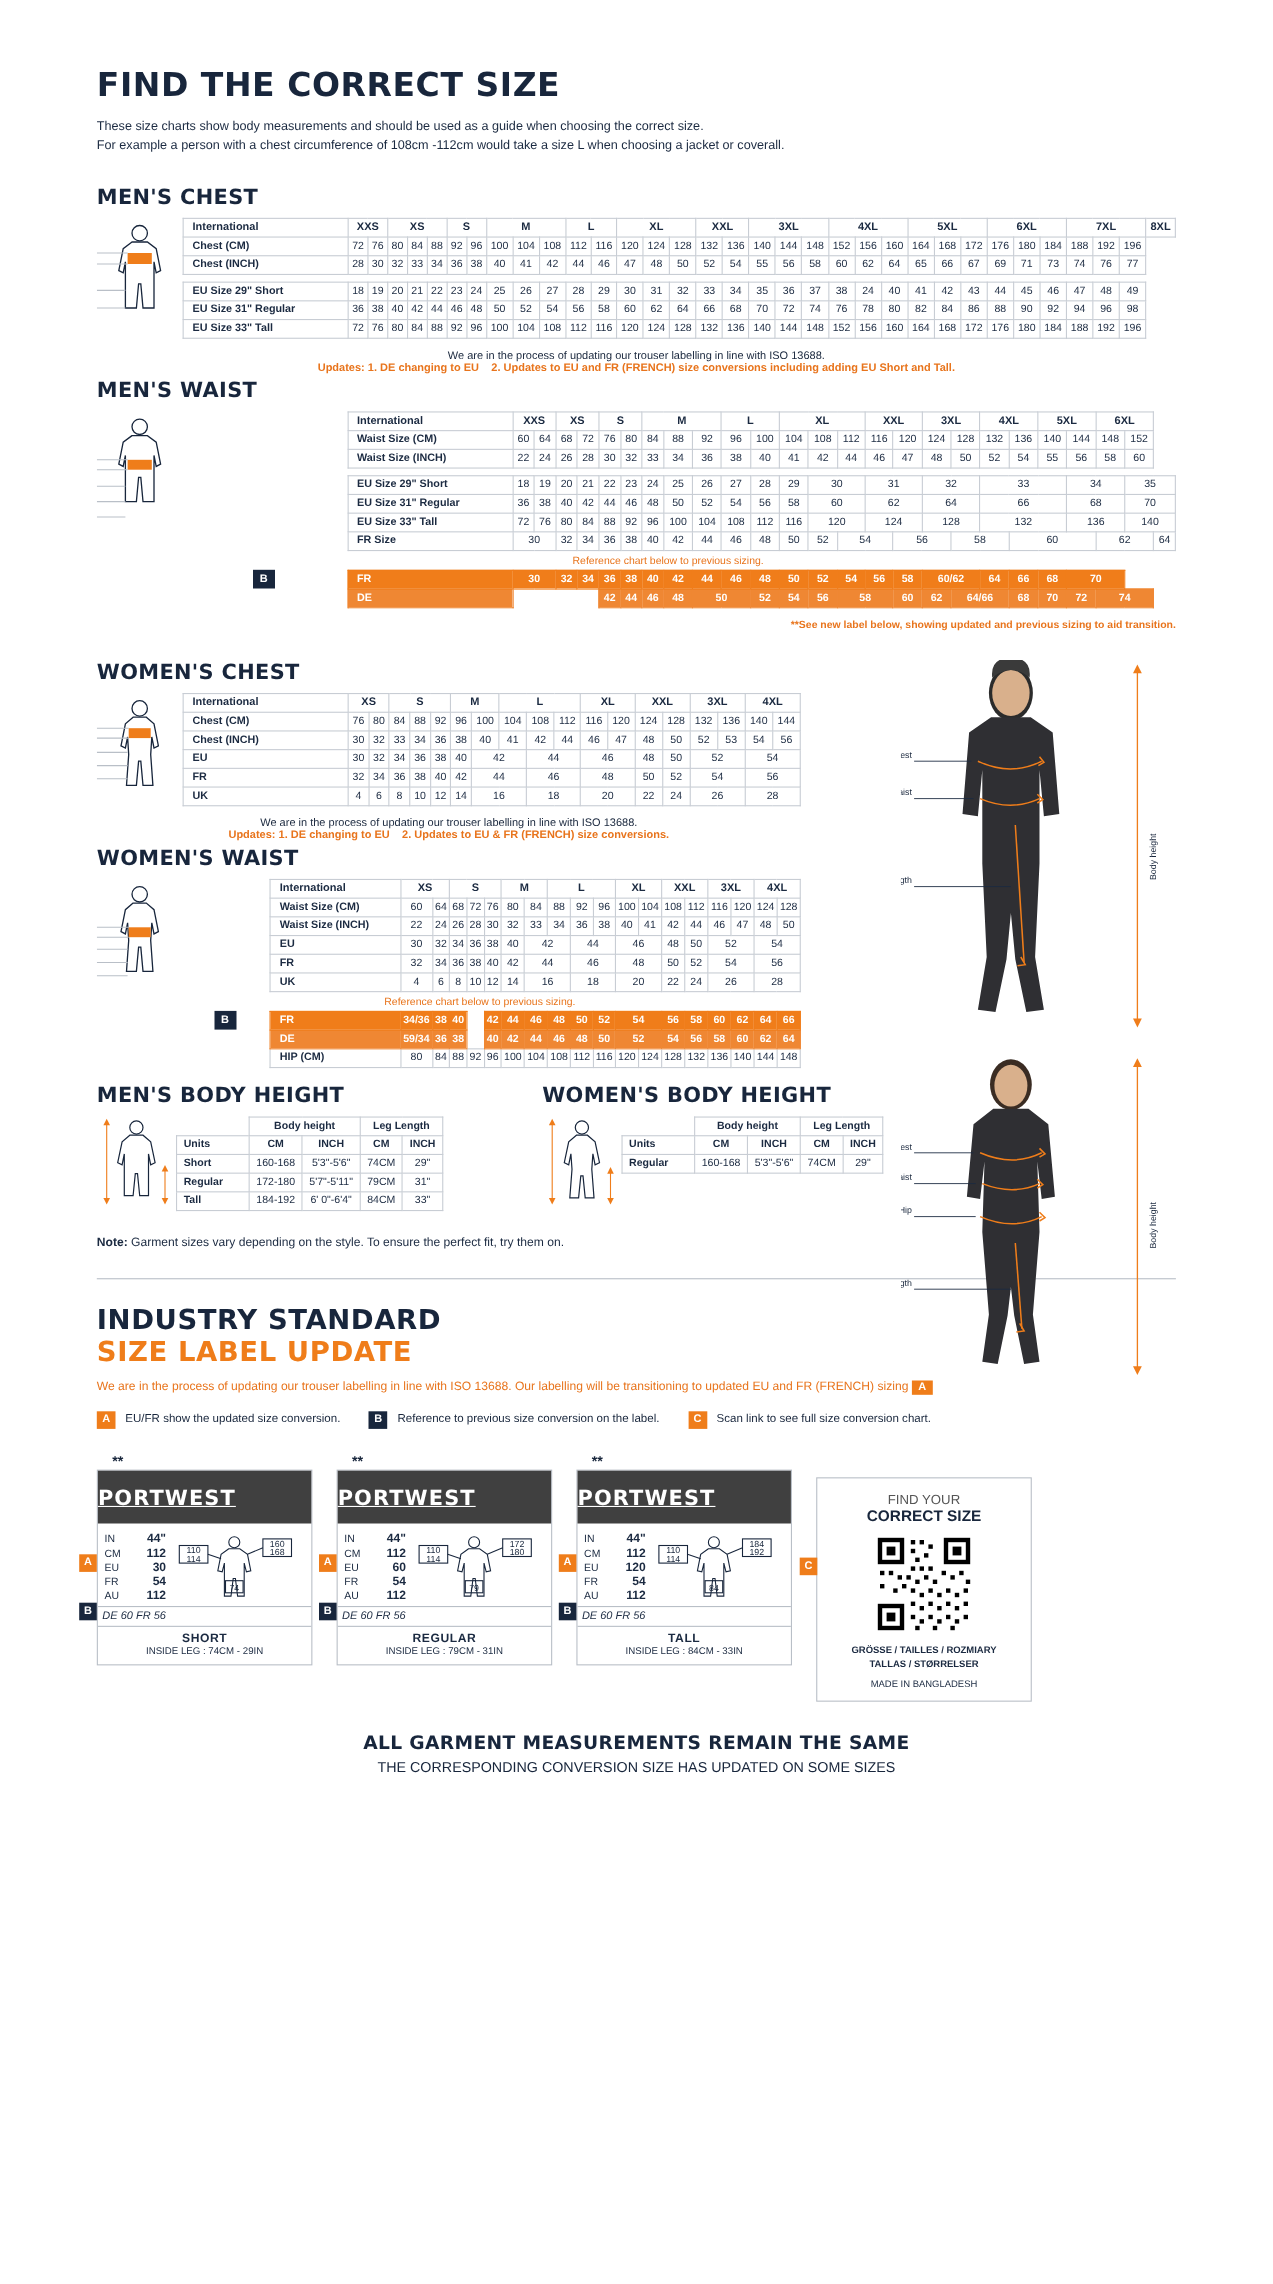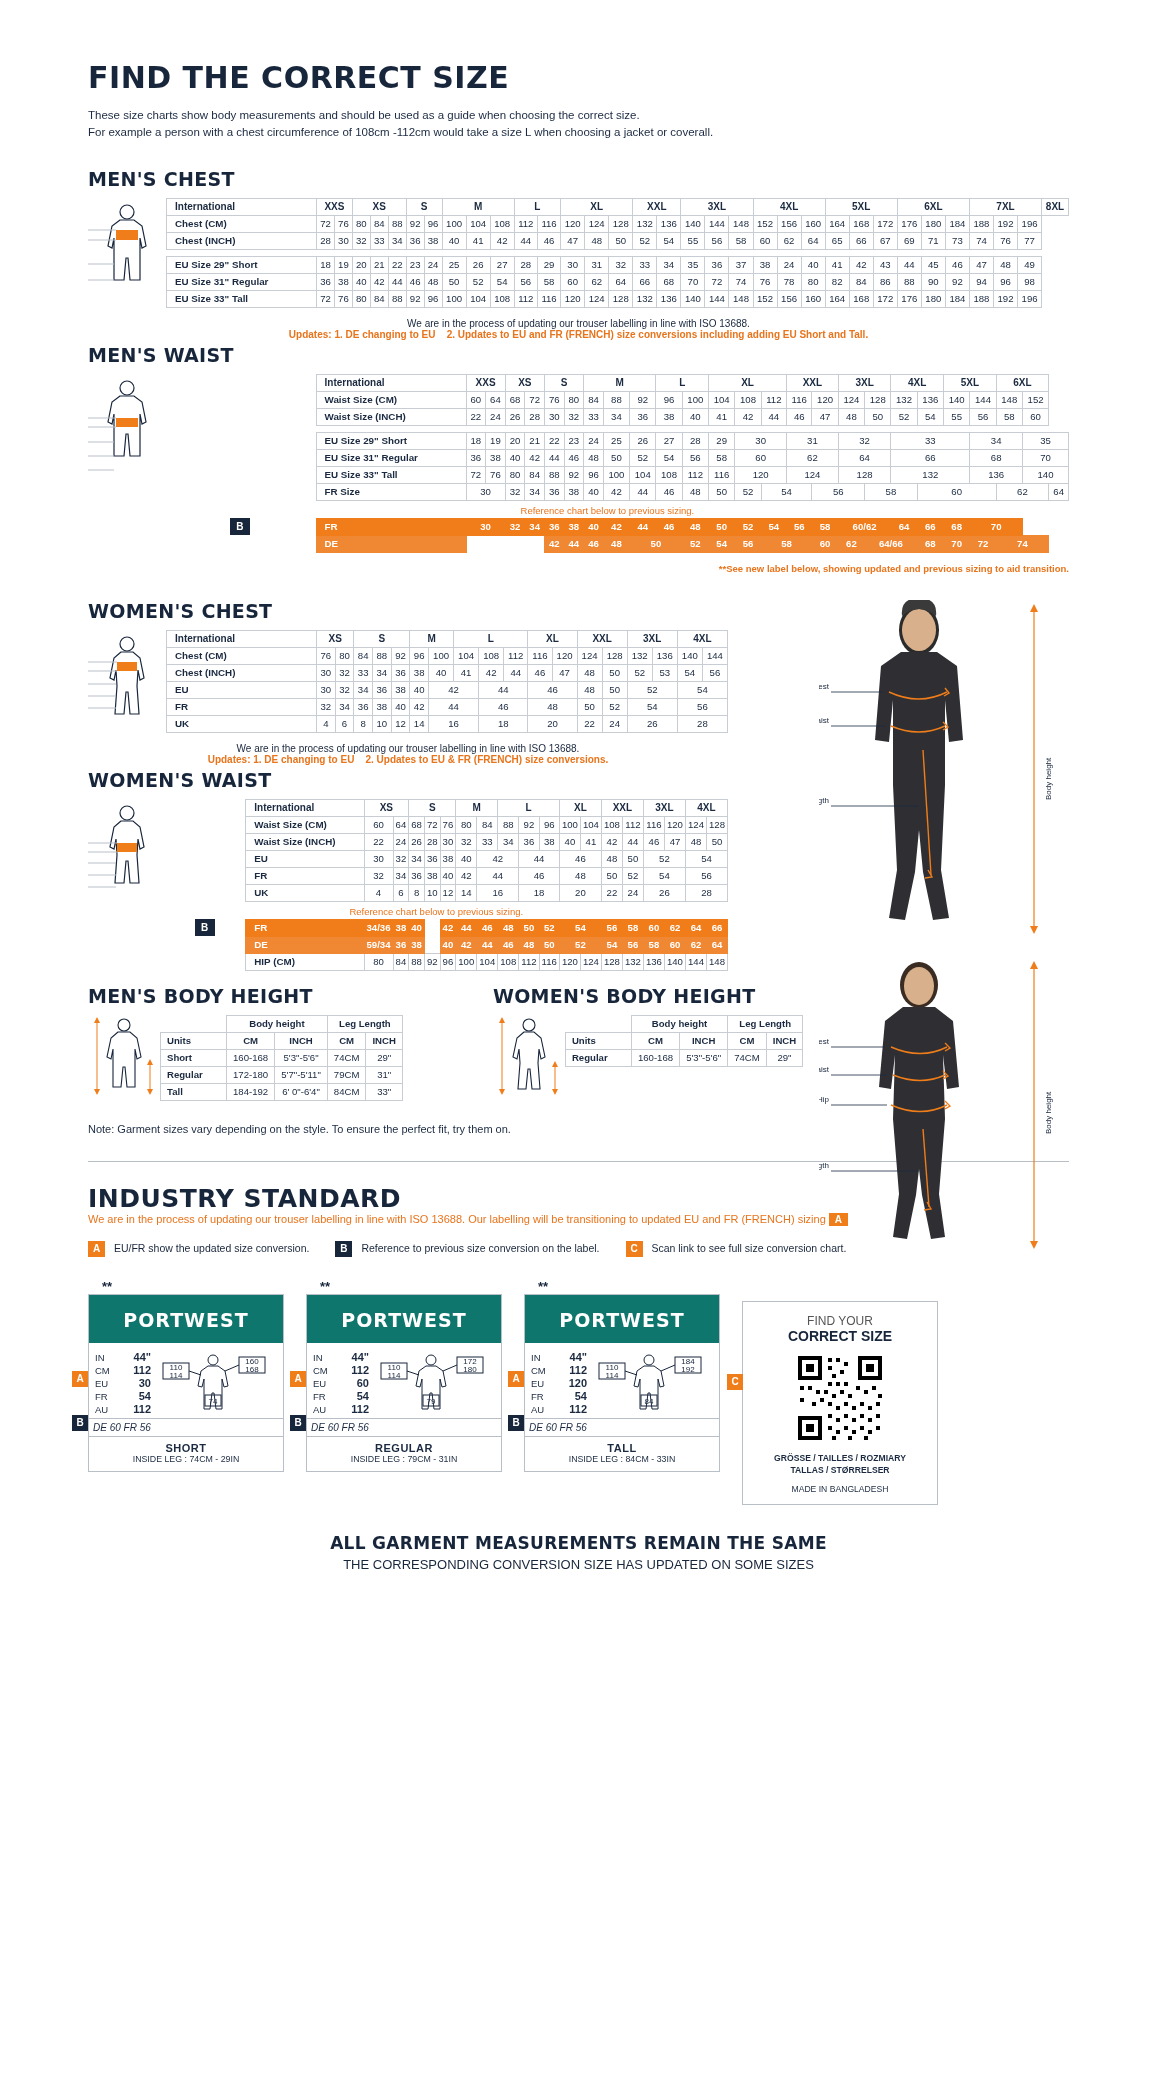--- a/index.html
+++ b/index.html
@@ -78,40 +78,40 @@
   .models { position: absolute; right: 0; top: 0; width: 250px; }
 
   
   .bh-wrap { display: flex; gap: 90px; margin-top: 14px; }
   table.bh { border-collapse: collapse; font-size: 9.6px; }
   table.bh td, table.bh th { border: 1px solid #c8cdd4; padding: 2px 6px; text-align: center; height: 17px; }
   table.bh td.first { font-weight: bold; text-align: left; width: 66px; }
   table.bh td.hdr { font-weight: bold; }
 
   .note-bottom { font-size: 11px; margin-top: 22px; }
-  .note-bottom b { font-weight: normal; }
+  .note-bottom b { font-weight: bold; }
 
   hr.sep { border: none; border-top: 1px solid #b9bfc7; margin: 26px 88px 22px 88px; }
 
   h2.ind1 { font-size: 25px; font-weight: bold; color: #18263c; margin: 0; letter-spacing: .5px; font-family: "DejaVu Sans", sans-serif;}
   h2.ind2 { font-size: 25px; font-weight: bold; color: #ef7d1a; margin: 0 0 12px 0; letter-spacing: .5px; font-family: "DejaVu Sans", sans-serif;}
   .ind-line { font-size: 11px; color: #e8741c; margin-bottom: 16px; }
   .ind-line .ataginline { background:#ef7d1a; color:#fff; font-weight:bold; padding:1px 6px; font-size:10px; }
 
   .legend { display: flex; gap: 26px; font-size: 10.5px; color: #18263c; margin-bottom: 22px; align-items: center; }
   .legend .chip { display:inline-block; color:#fff; font-weight:bold; font-size:10px; width:17px; height:16px; line-height:16px; text-align:center; margin-right:6px;}
   .chip-a { background:#ef7d1a; }
   .chip-b { background:#18263c; }
   .chip-c { background:#ef7d1a; }
 
   .labels-row { display: flex; gap: 22px; align-items: flex-start; }
   .label-card { width: 196px; position: relative; }
   .stars { color: #18263c; font-weight: bold; font-size: 13px; margin-left: 14px; }
   .label-box { border: 1px solid #b9bfc7; background: #fff; }
-  .label-black { background: #0f766e; color: #fff; text-align: center; padding: 14px 0 12px 0; }
+  .label-black { background: #404040; color: #fff; text-align: left; padding: 14px 0 12px 0; text-decoration: underline; }
   .brandtext { font-family: "DejaVu Sans", sans-serif; font-weight: bold; font-size: 19px; letter-spacing: 1px; }
   .label-body { display: flex; padding: 8px 6px 2px 6px; font-size: 9.5px; }
   .lbl-codes { width: 56px; }
   .lbl-codes div { display: flex; justify-content: space-between; line-height: 13px; }
   .lbl-codes .k { font-weight: normal; }
   .lbl-codes .v { font-weight: bold; font-size: 11px; }
   .lbl-fig { flex: 1; position: relative; height: 62px; }
   .lbl-de { border-top: 1px solid #b9bfc7; font-size: 10px; padding: 3px 4px; font-style: italic; }
   .lbl-foot { border-top: 1px solid #b9bfc7; text-align: center; padding: 5px 0 7px 0; }
   .lbl-foot .big { font-weight: bold; font-size: 11px; letter-spacing: .5px; }
@@ -1115,20 +1115,21 @@
 
     <div class="note-bottom">
       <b>Note:</b><span> Garment sizes vary depending on the style. To ensure the perfect fit, try them on.</span>
     </div>
   </div>
 
   <hr class="sep">
 
   <div class="inner">
     <h2 class="ind1">INDUSTRY STANDARD</h2>
+    <h2 class="ind2">SIZE LABEL UPDATE</h2>
     <div class="ind-line">
       <span>We are in the process of updating our trouser labelling in line with ISO 13688. Our labelling will be transitioning to updated EU and FR (FRENCH) sizing</span>
       <span class="ataginline">A</span>
     </div>
 
     <div class="legend">
       <div>
         <span class="chip chip-a">A</span>
         <span>EU/FR show the updated size conversion.</span>
       </div>

